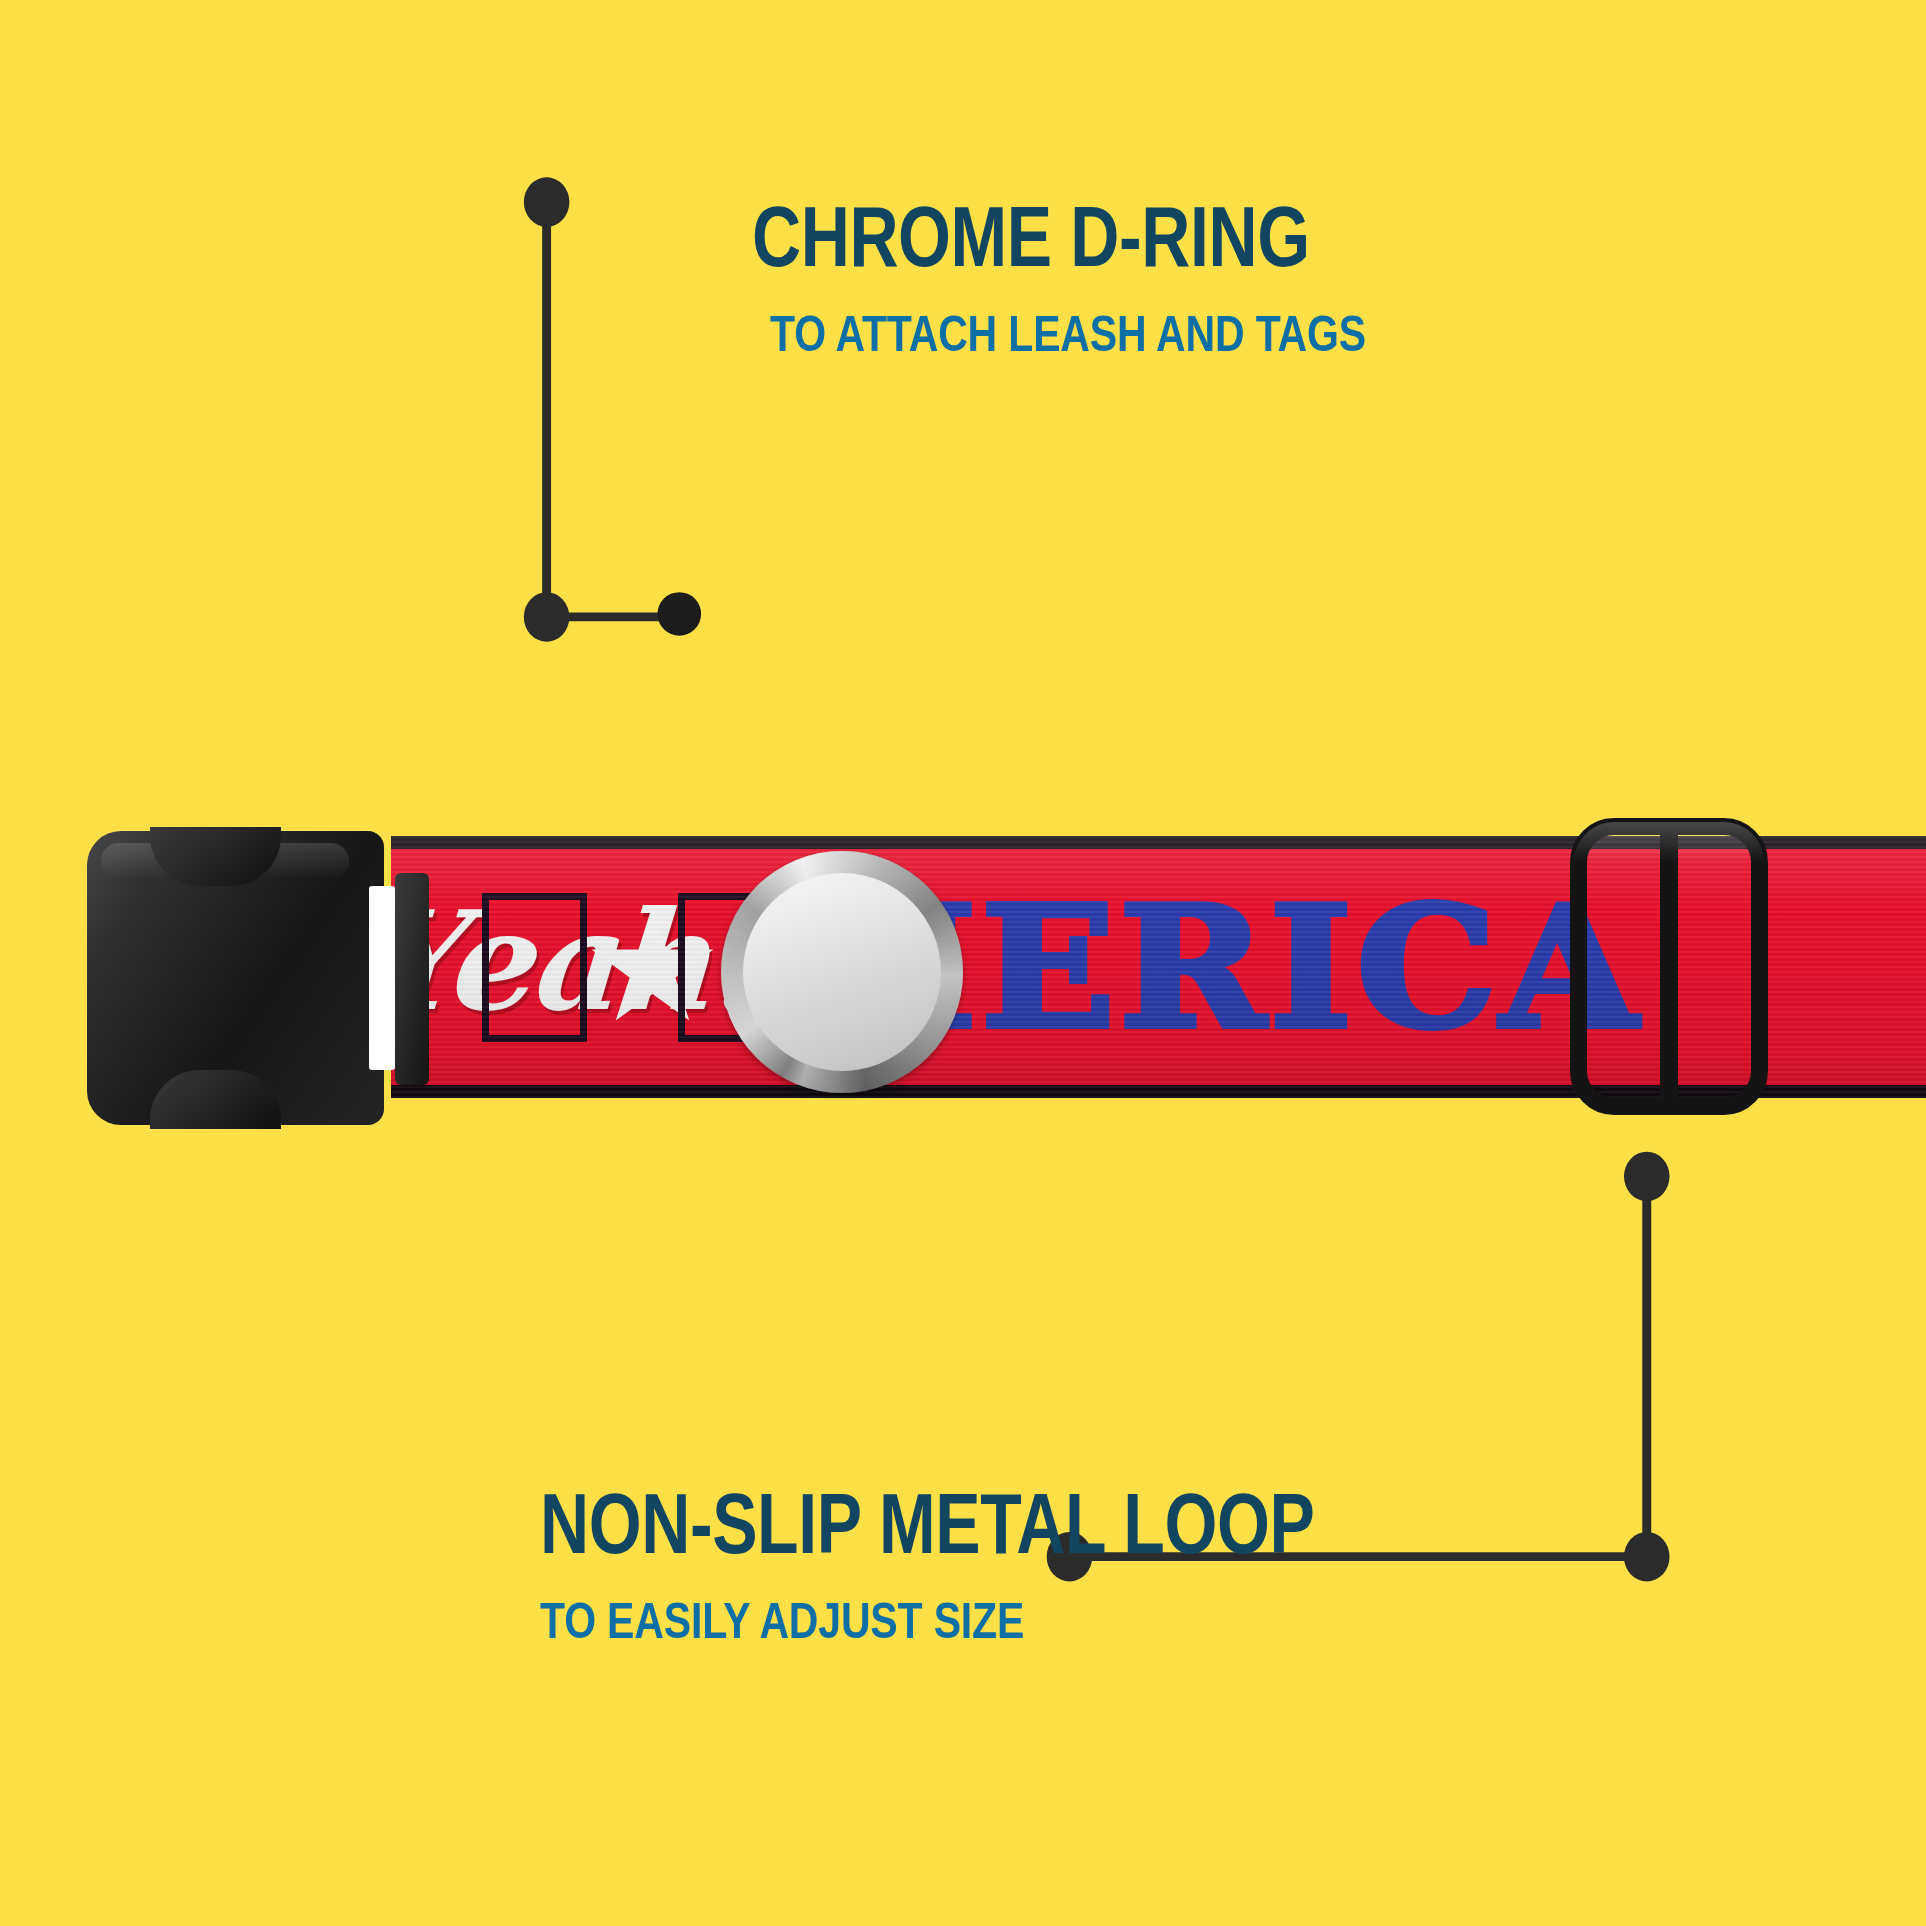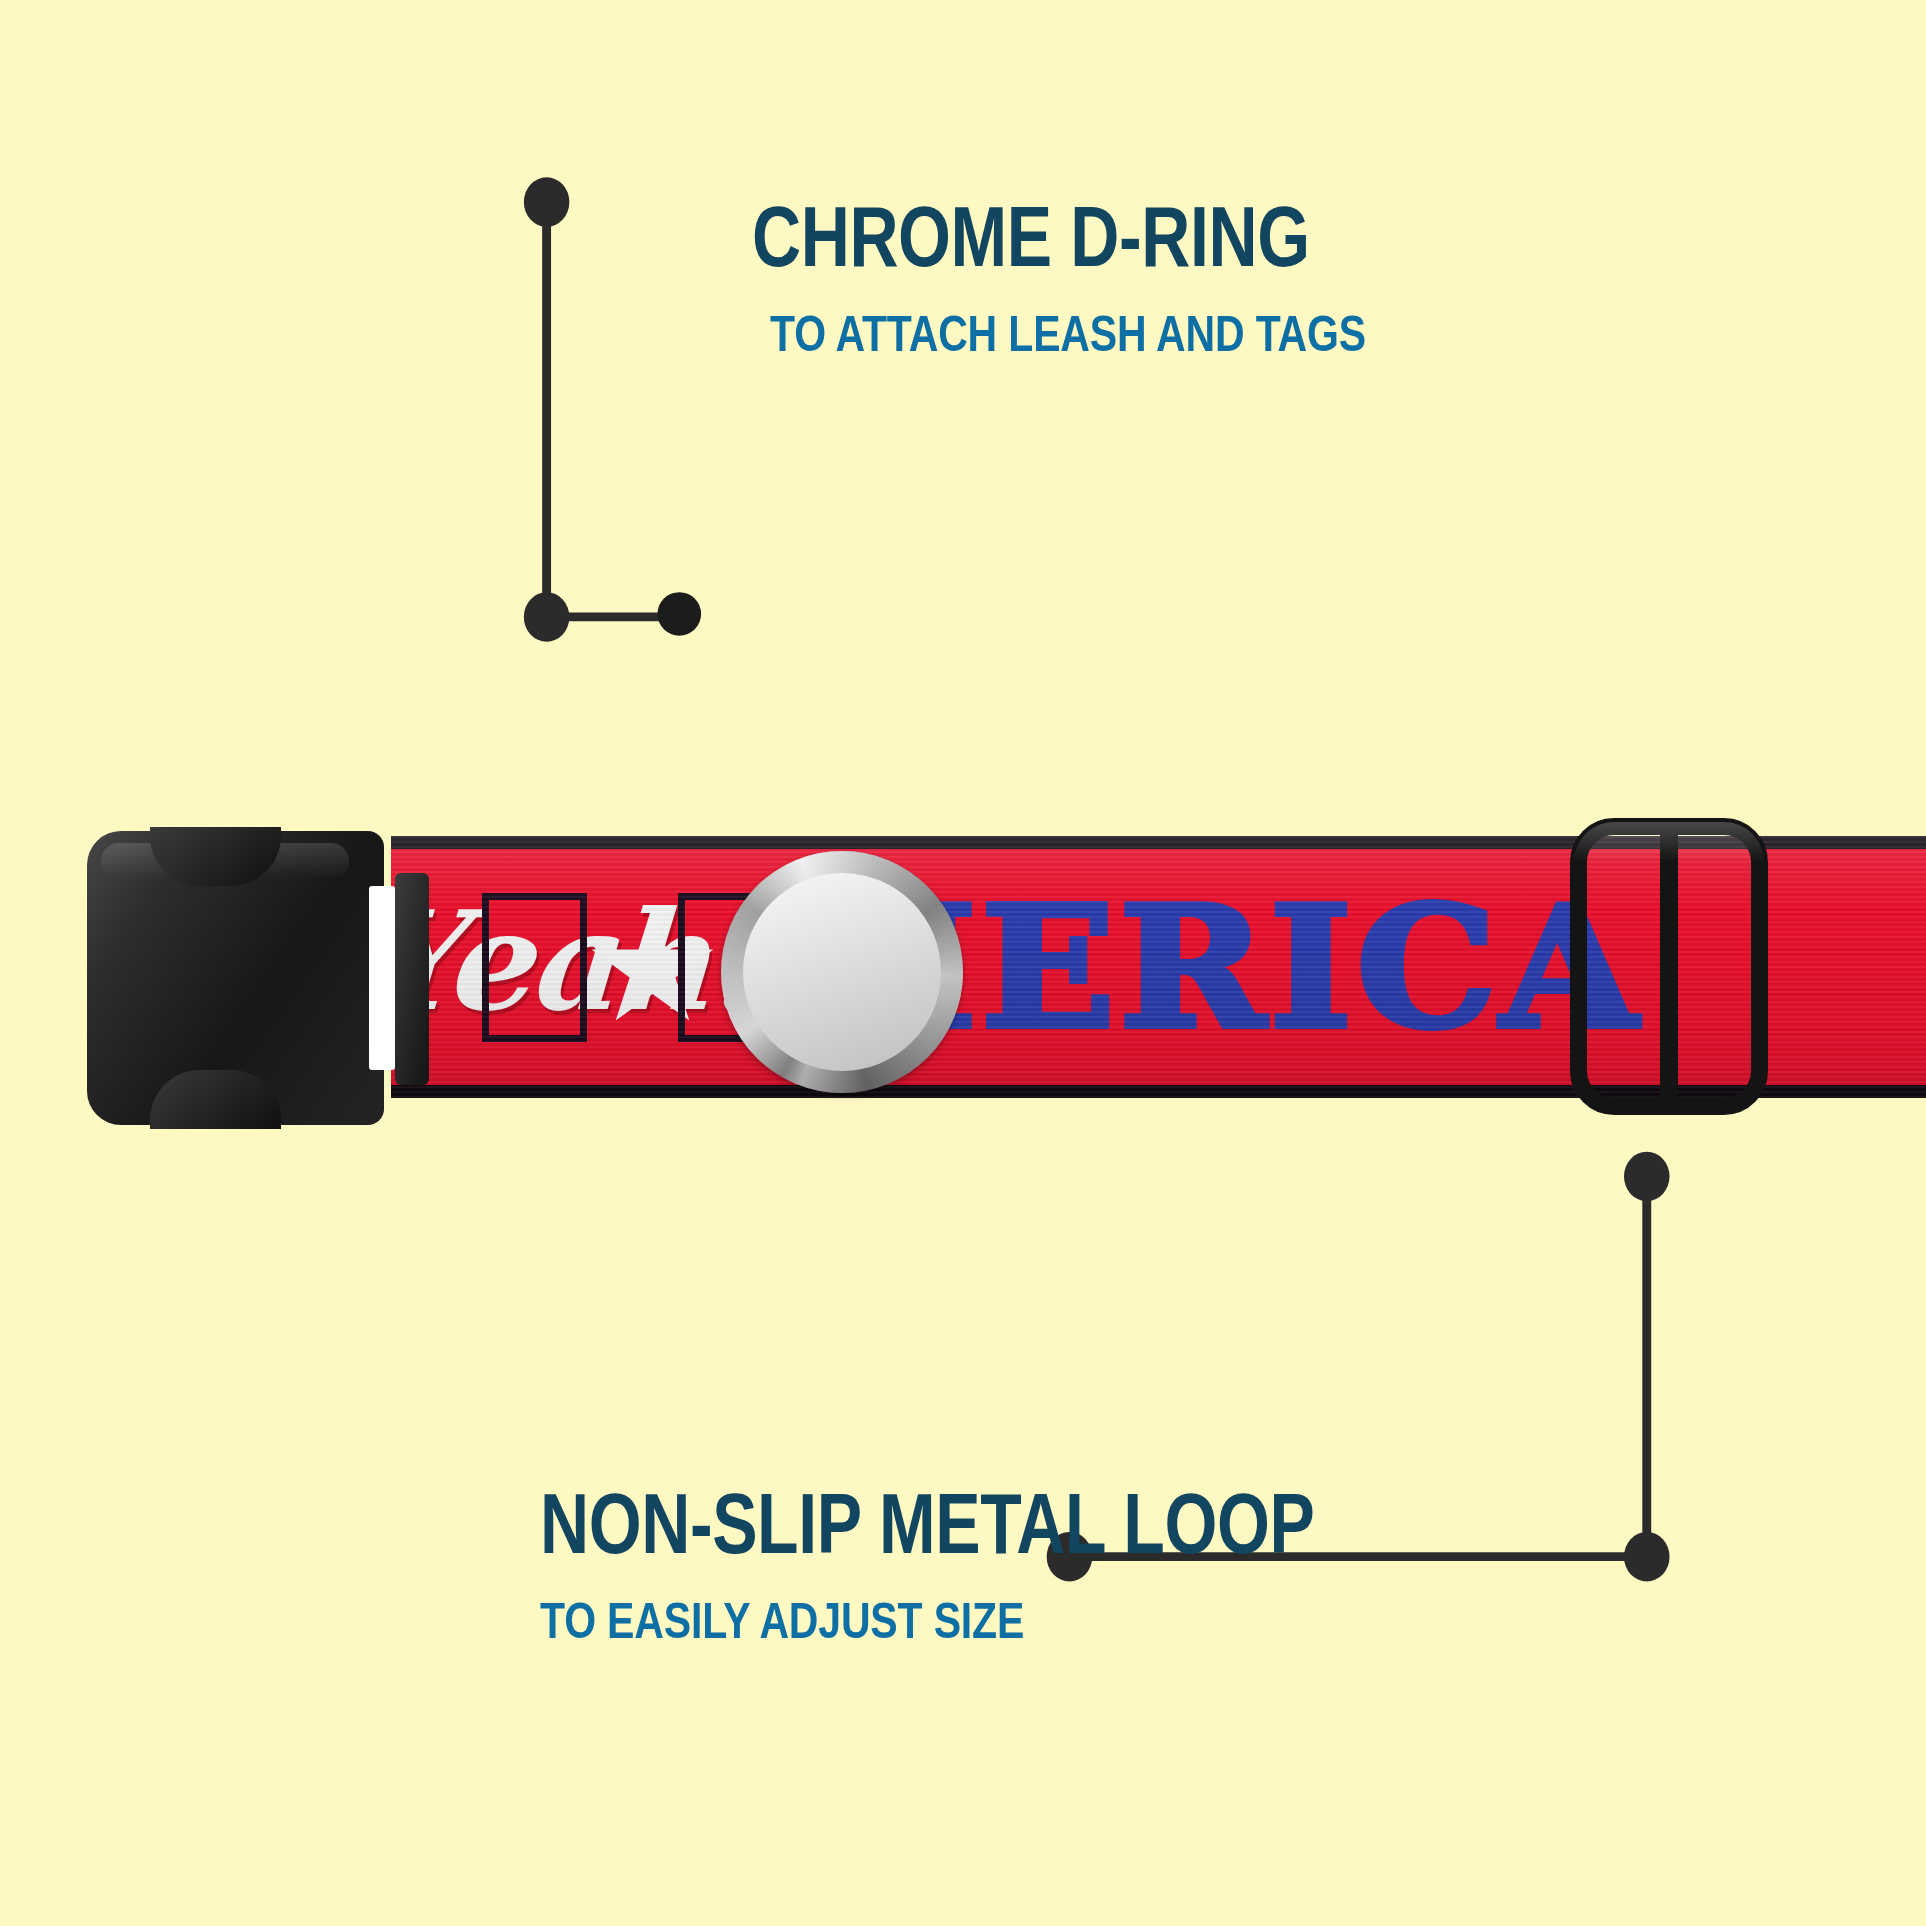--- a/index.html
+++ b/index.html
@@ -10,21 +10,21 @@
     background: #ffffff;
   }
   body {
     font-family: "Liberation Sans", sans-serif;
   }
 
   #stage {
     position: relative;
     width: 1927px;
     height: 1927px;
-    background: #fef9c3;
+    background: #fde047;
     overflow: hidden;
   }
 
   
   .callout-title {
     position: absolute;
     font-family: "Liberation Sans", sans-serif;
     font-weight: bold;
     letter-spacing: -0.5px;
     white-space: nowrap;

